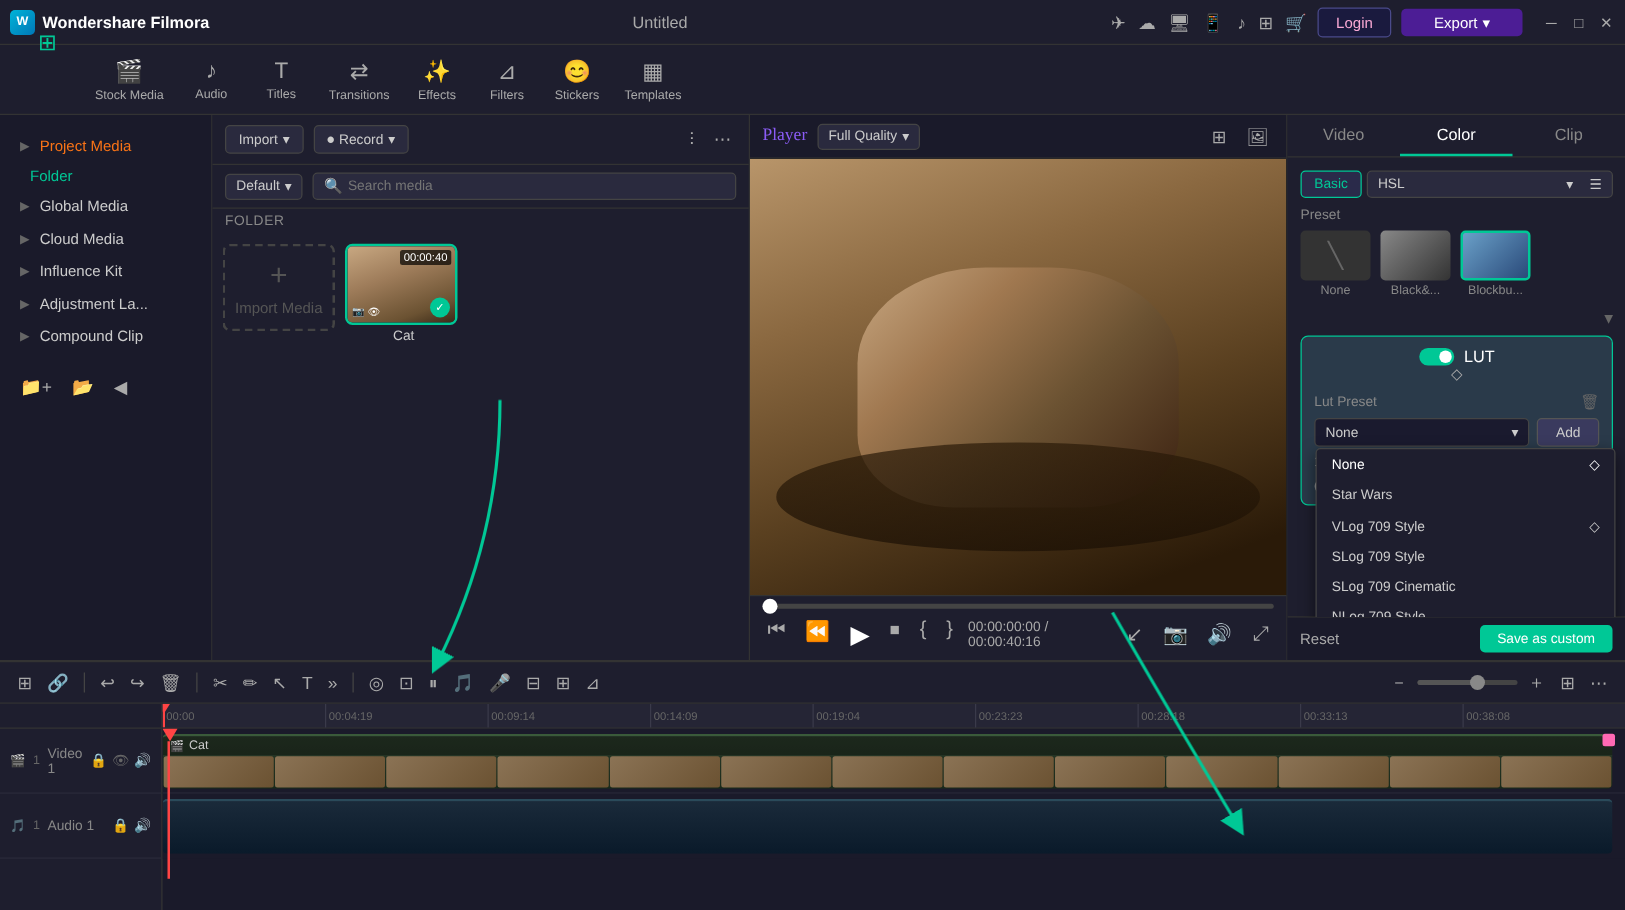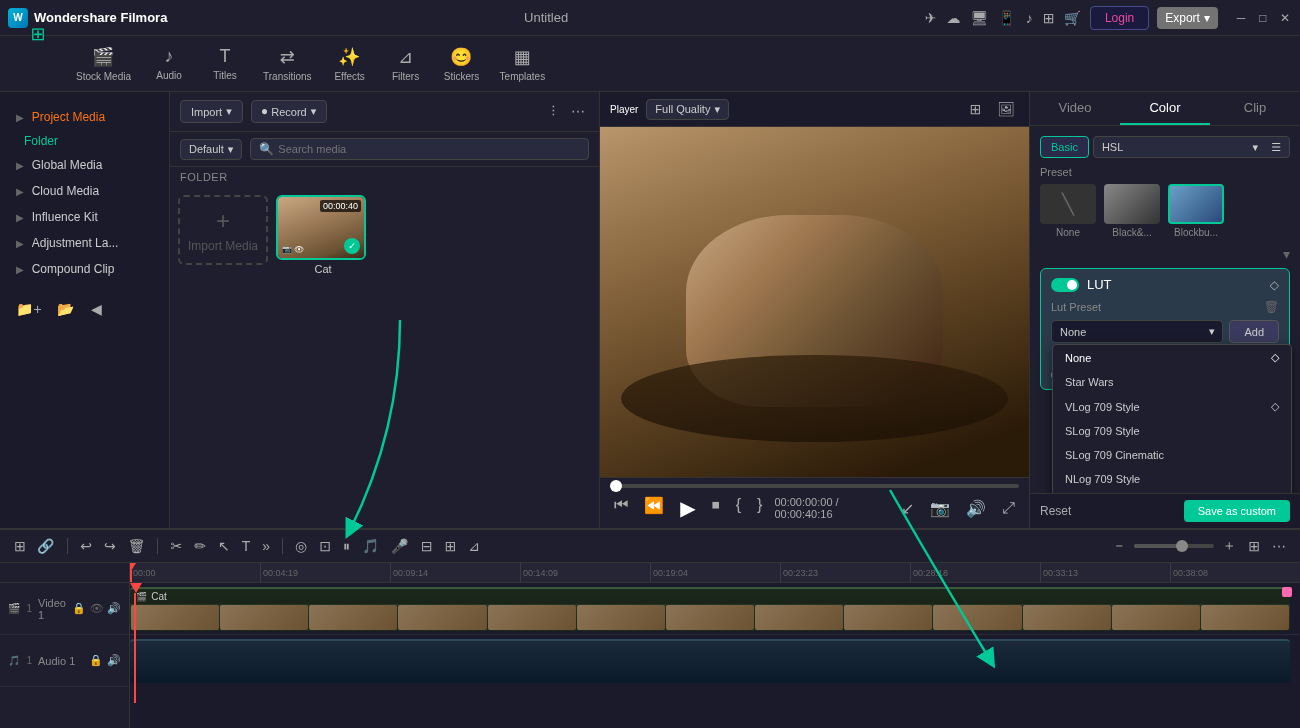--- a/index.html
+++ b/index.html
@@ -75,30 +75,30 @@
       align-items: center;
     }
     .titlebar-icon {
       color: #aaa;
       cursor: pointer;
       font-size: 14px;
     }
     .login-btn {
       background: #1a1a3e;
       border: 1px solid #4a4a8a;
-      color: #ec4899;
+      color: #f9a8d4;
       padding: 4px 14px;
       border-radius: 4px;
       cursor: pointer;
       font-size: 12px;
     }
     .export-btn {
-      background: #737373;
+      background: #4c1d95;
       color: #fff;
-      padding: 4px 8px;
+      padding: 4px 26px;
       border-radius: 4px;
       cursor: pointer;
       font-size: 12px;
       border: none;
       display: flex;
       align-items: center;
       gap: 4px;
       justify-content: space-between;
     }
     .win-controls {
@@ -382,22 +382,23 @@
       flex-shrink: 0;
     }
     .player-toolbar {
       display: flex;
       align-items: center;
       padding: 6px 10px;
       gap: 8px;
       border-bottom: 1px solid #333;
     }
     .player-label {
-      color: #ffffff;
-      font-size: 10px;
+      color: #8b5cf6;
+      font-size: 14px;
+      font-family: Liberation Serif, serif;
     }
     .quality-select {
       display: flex;
       align-items: center;
       background: #2a2a3e;
       border: 1px solid #444;
       border-radius: 4px;
       padding: 3px 8px;
       gap: 4px;
       font-size: 11px;
@@ -586,20 +587,21 @@
       background: #2a3a4a;
       border: 1px solid #00c896;
       border-radius: 6px;
       padding: 8px 10px;
       margin-bottom: 8px;
     }
     .lut-header {
       display: flex;
       align-items: center;
       justify-content: space-between;
+      flex-direction: column;
     }
     .lut-left {
       display: flex;
       align-items: center;
       gap: 8px;
     }
     .toggle-on {
       width: 28px;
       height: 14px;
       background: #00c896;

